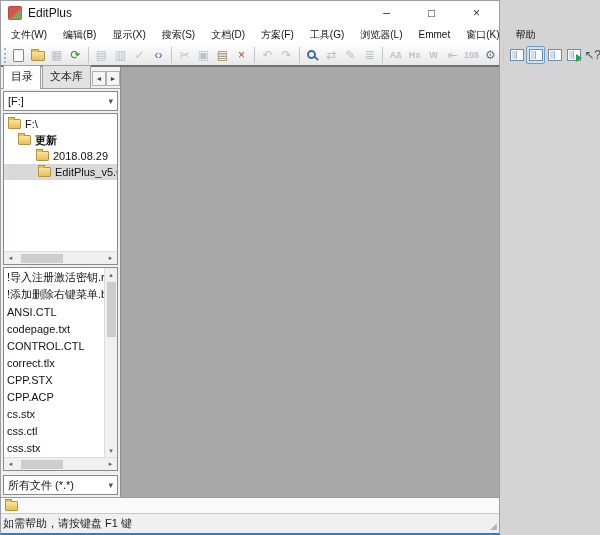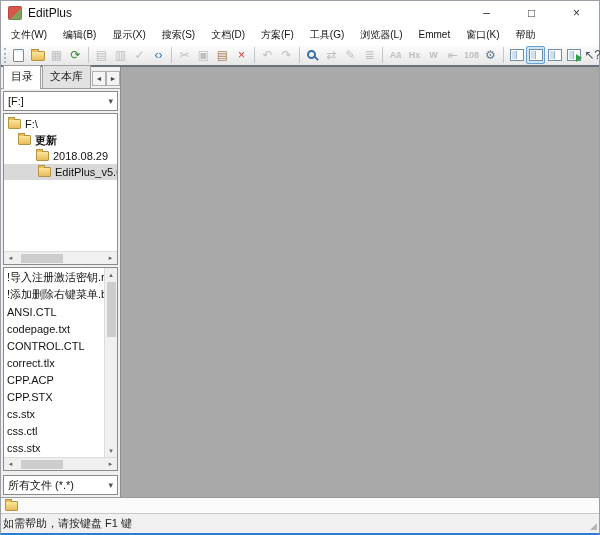--- a/index.html
+++ b/index.html
@@ -1,18 +1,18 @@
 <!DOCTYPE html>
 <html><head>
 <meta charset="utf-8">
 <style>
   *{margin:0;padding:0;box-sizing:border-box}
   html,body{width:600px;height:535px;overflow:hidden}
   body{font-family:"Liberation Sans","DejaVu Sans",sans-serif;background:#d4d4d4}
-  .window{width:600px;height:535px;background:#fef9c3;border:1px solid #9aa0a6;border-bottom:2px solid #2b7cd3;display:flex;flex-direction:column}
+  .window{width:500px;height:535px;background:#fef9c3;border:1px solid #9aa0a6;border-bottom:2px solid #2b7cd3;display:flex;flex-direction:column}
 
   
   .titlebar{height:23px;display:flex;align-items:center;background:#fff;padding-left:7px;gap:6px;flex:none}
   .app-icon{width:14px;height:14px;border-radius:2px;background:linear-gradient(135deg,#d6564a 55%,#7fa35c 55%);box-shadow:inset 0 0 0 1px rgba(0,0,0,.15)}
   .title-text{font-size:12px;color:#111}
   .win-controls{margin-left:auto;display:flex;height:100%}
   .win-btn{width:45px;display:flex;align-items:center;justify-content:center;font-size:12px;color:#333}
 
   
   .menubar{height:21px;display:flex;align-items:center;background:#fff;font-size:10px;color:#111;flex:none;padding-left:2px}
@@ -200,22 +200,22 @@
 
       <div class="listpanel">
         <div class="listmain">
           <div class="flist">
               <div class="fitem">!导入注册激活密钥.re</div>
               <div class="fitem">!添加删除右键菜单.b</div>
               <div class="fitem">ANSI.CTL</div>
               <div class="fitem">codepage.txt</div>
               <div class="fitem">CONTROL.CTL</div>
               <div class="fitem">correct.tlx</div>
+              <div class="fitem">CPP.STX</div>
               <div class="fitem">CPP.ACP</div>
-              <div class="fitem">CPP.STX</div>
               <div class="fitem">cs.stx</div>
               <div class="fitem">css.ctl</div>
               <div class="fitem">css.stx</div>
             </div>
           <div class="vscroll">
             <span class="sarrow">▴</span>
             <span class="vthumb"></span>
             <span class="vspacer"></span>
             <span class="sarrow">▾</span>
           </div>

